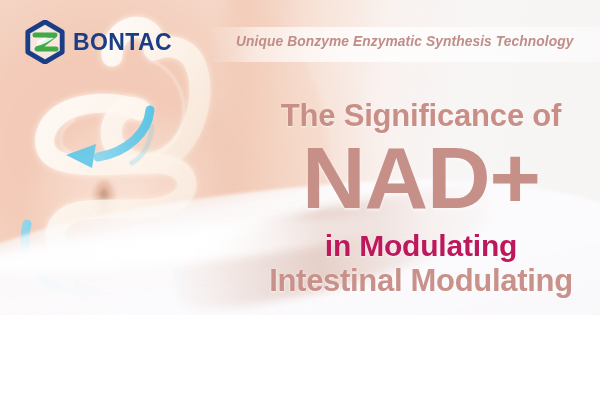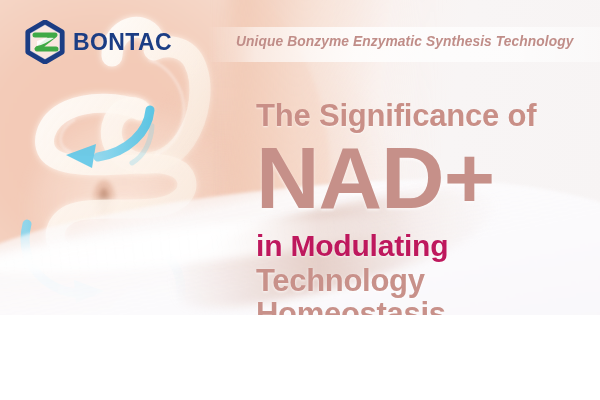--- a/index.html
+++ b/index.html
@@ -192,21 +192,21 @@
     transform: scaleX(0.95);
     transform-origin: left center;
   }
 
   
   .headline {
     position: absolute;
     right: 14px;
     top: 100px;
     width: 330px;
-    text-align: left;
+    text-align: center;
     color: #c4918a;
   }
   .hl-1 {
     font-family: "Liberation Sans", sans-serif;
     font-weight: 700;
     font-size: 31px;
     line-height: 1.02;
     letter-spacing: -0.2px;
     color: #c98f87;
     text-shadow: 0 1px 2px rgba(255,255,255,0.65);
@@ -358,16 +358,16 @@
     <span class="logo-word">BONTAC</span>
   </div>
 
   <div class="tagline-band"></div>
   <div class="tagline">Unique Bonzyme Enzymatic Synthesis Technology</div>
 
   <div class="headline">
     <div class="hl-1">The Significance of</div>
     <div class="hl-nad">NAD+</div>
     <div class="hl-3">in Modulating</div>
-    <div class="hl-4">Technology Homeostasis</div>
+    <div class="hl-4">Intestinal Modulating</div>
   </div>
 
 </div>
 
 </body></html>

